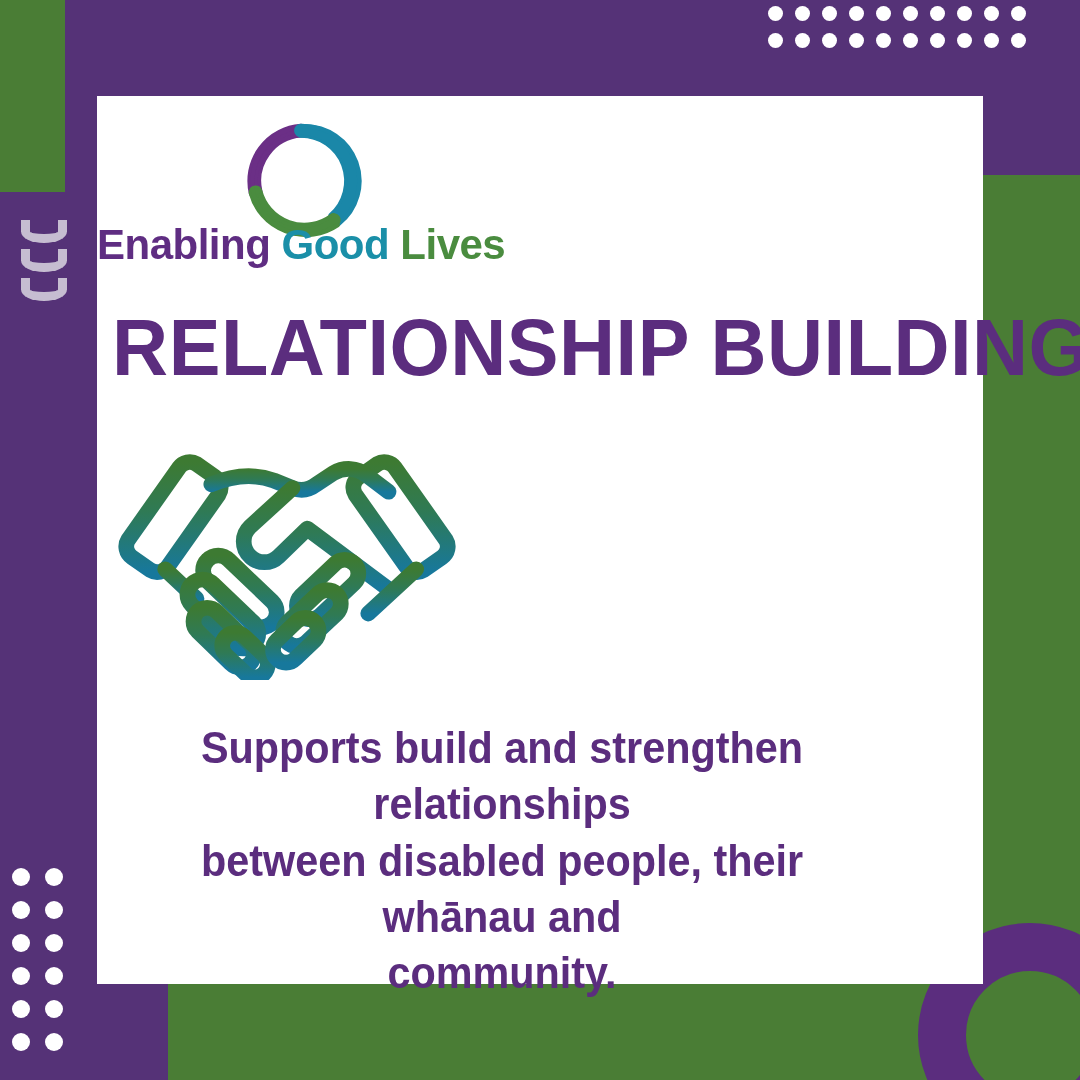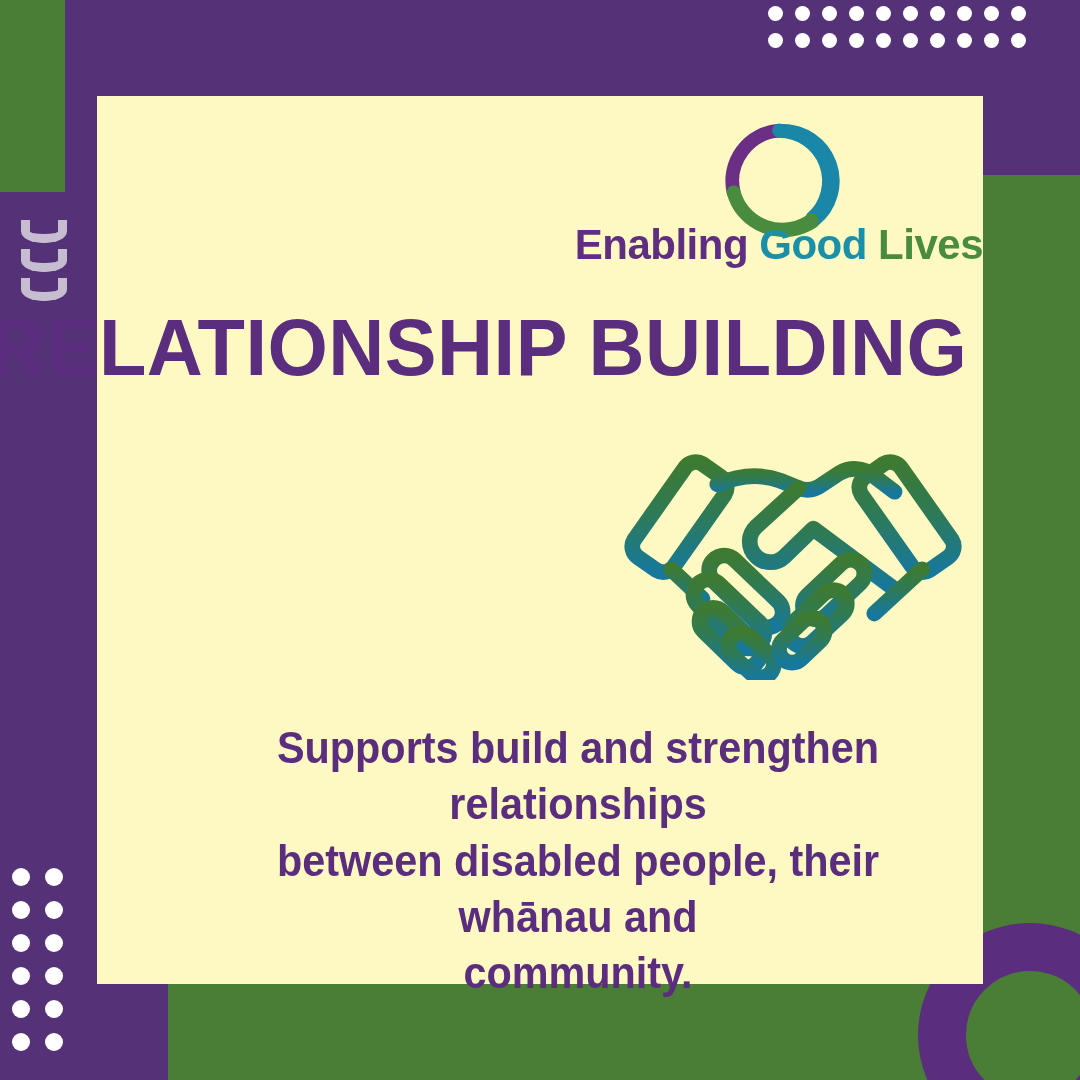--- a/index.html
+++ b/index.html
@@ -121,24 +121,24 @@
     box-sizing: border-box;
   }
 
   
   .card {
     position: absolute;
     left: 97px;
     top: 96px;
     width: 886px;
     height: 888px;
-    background: #fef9c3;
+    background: #ffffff;
     display: flex;
     flex-direction: column;
-    align-items: flex-end;
+    align-items: flex-start;
   }
 
   
   .logo-wrap {
     margin-top: 22px;
     display: flex;
     flex-direction: column;
     align-items: center;
   }
   .logo-mark {

